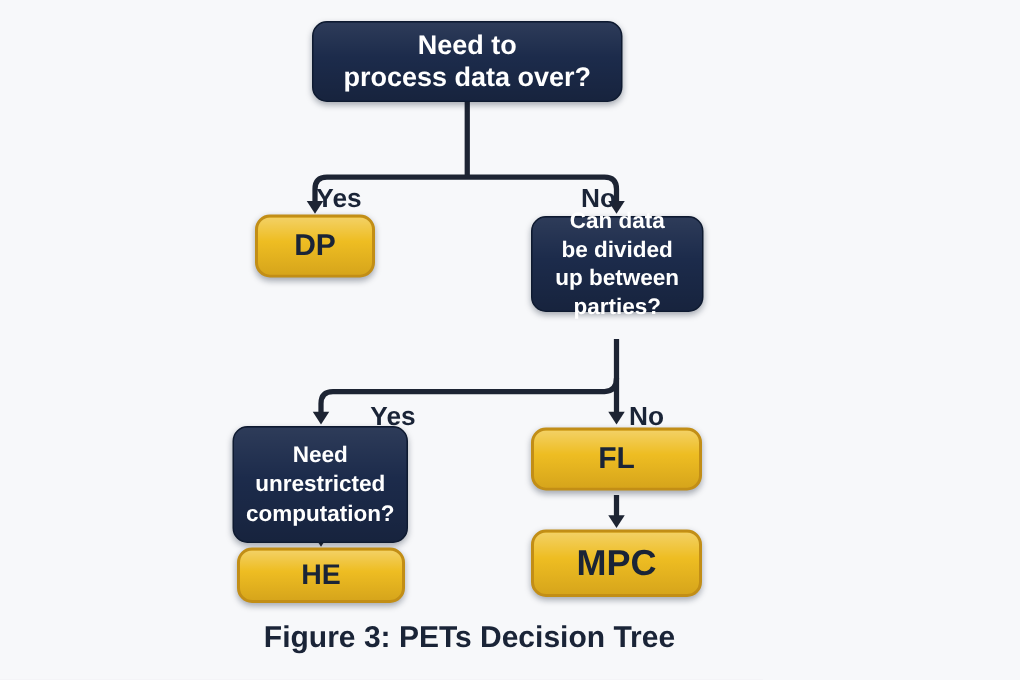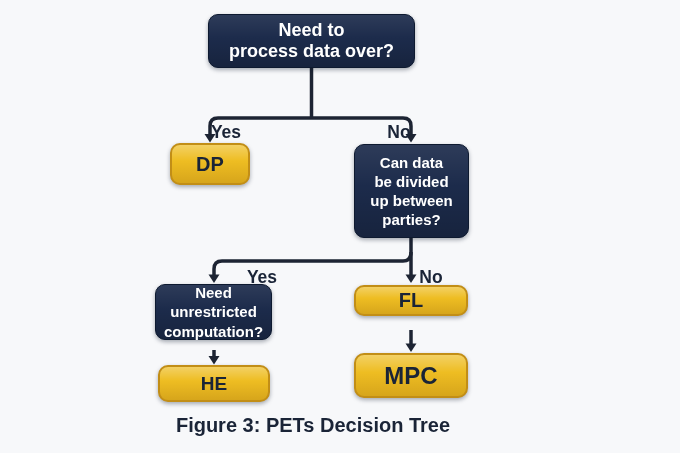--- a/index.html
+++ b/index.html
@@ -49,23 +49,23 @@
   .caption{
     position:absolute;
     transform:translateX(-50%);
     font-weight:bold;font-size:20px;
     color:var(--text-dark,#1a2437);
     white-space:nowrap;
   }
   
   .n-root{left:208px;top:14px;width:207px;height:54px;font-size:18px;line-height:21px;}
   .n-dp{left:170px;top:143px;width:80px;height:42px;font-size:20px;}
-  .n-can{left:354px;top:144px;width:115px;height:94px;font-size:15px;line-height:19px;}
-  .n-need{left:155px;top:284px;width:117px;height:56px;font-size:15px;line-height:19.5px;}
-  .n-fl{left:354px;top:285px;width:114px;height:31px;font-size:20px;}
+  .n-can{left:354px;top:144px;width:115px;height:64px;font-size:15px;line-height:19px;}
+  .n-need{left:155px;top:284px;width:117px;height:78px;font-size:15px;line-height:19.5px;}
+  .n-fl{left:354px;top:285px;width:114px;height:42px;font-size:20px;}
   .n-he{left:158px;top:365px;width:112px;height:37px;font-size:19px;}
   .n-mpc{left:354px;top:353px;width:114px;height:45px;font-size:24px;}
   .l-yes1{left:226px;top:92px;}
   .l-no1{left:399px;top:92px;}
   .l-yes2{left:262px;top:237px;}
   .l-no2{left:431px;top:237px;}
   .caption{left:313px;top:414px;}
 </style>
 </head>
 <body>

